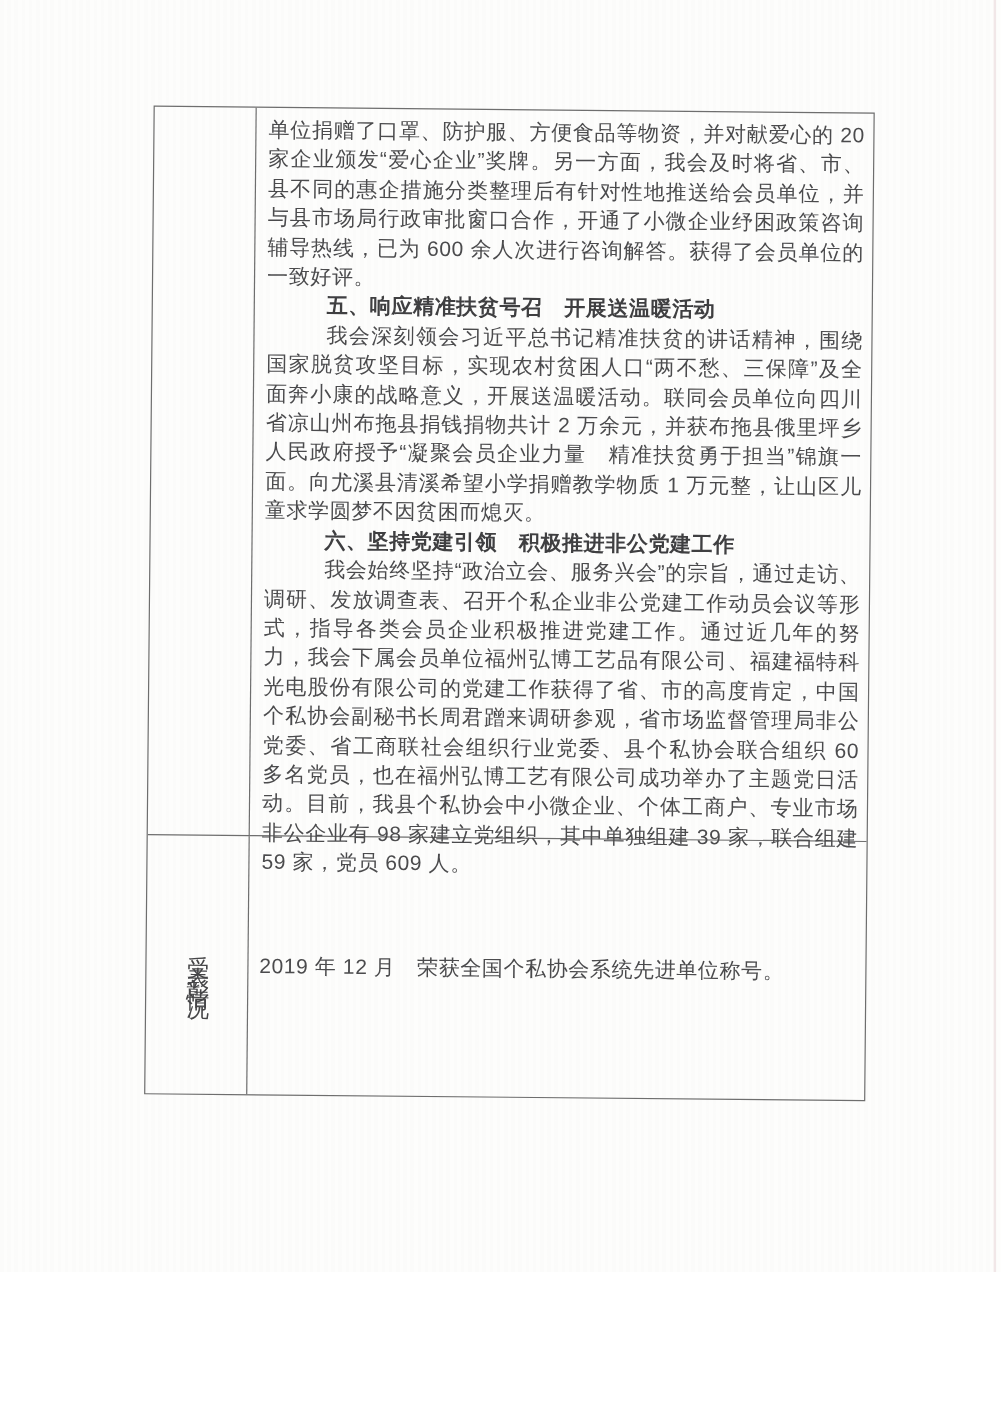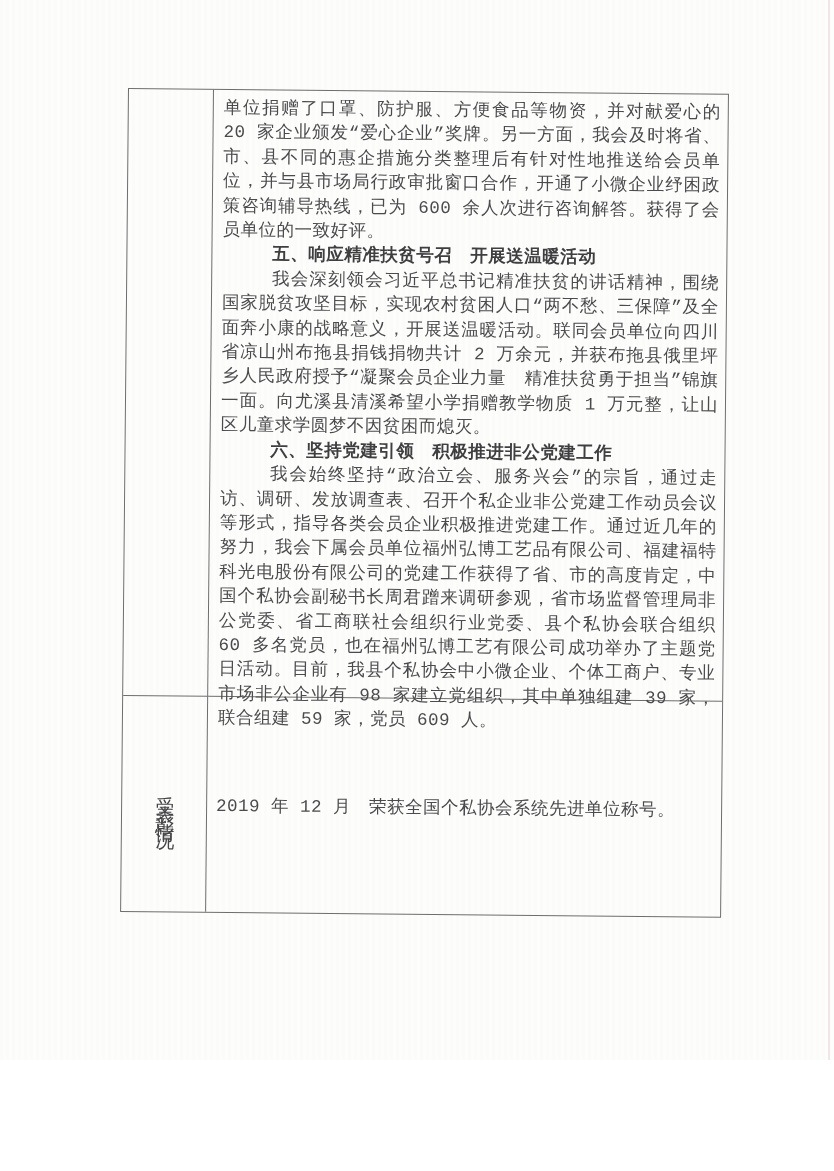--- a/index.html
+++ b/index.html
@@ -10,21 +10,21 @@
   .page {
     position: relative;
     width: 834px;
     height: 1060px;
     background:
       repeating-linear-gradient(90deg,
         rgba(0,0,0,0.006) 0px, rgba(0,0,0,0.006) 3px,
         rgba(255,255,255,0) 3px, rgba(255,255,255,0) 6px),
       #fdfdfc;
     overflow: hidden;
-    font-family: Liberation Mono, monospace;
+    font-family: Liberation Sans, sans-serif;
   }
   .report-table {
     position: absolute;
     left: 128px;
     top: 88px;
     width: 599px;
     height: 822px;
     display: grid;
     grid-template-columns: 85px 1fr;
     grid-template-rows: 607px 1fr;

